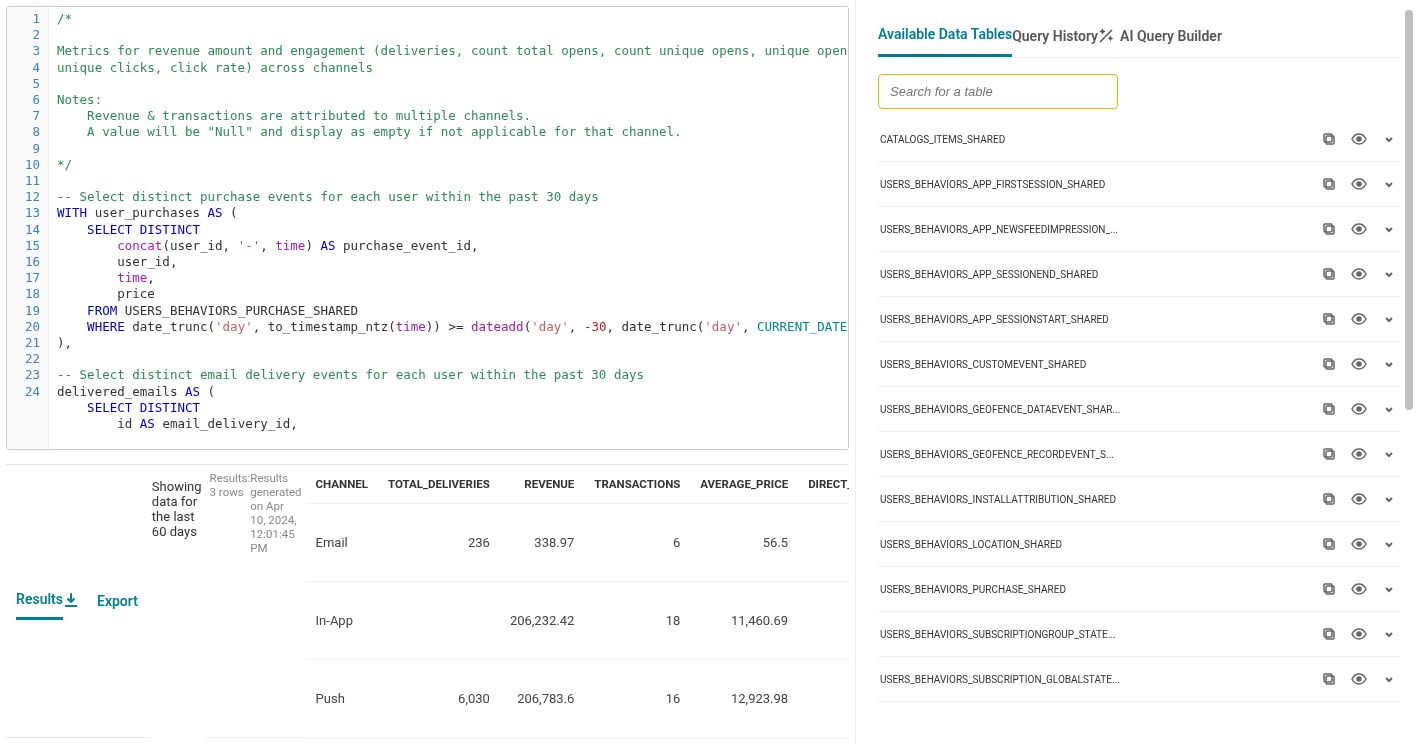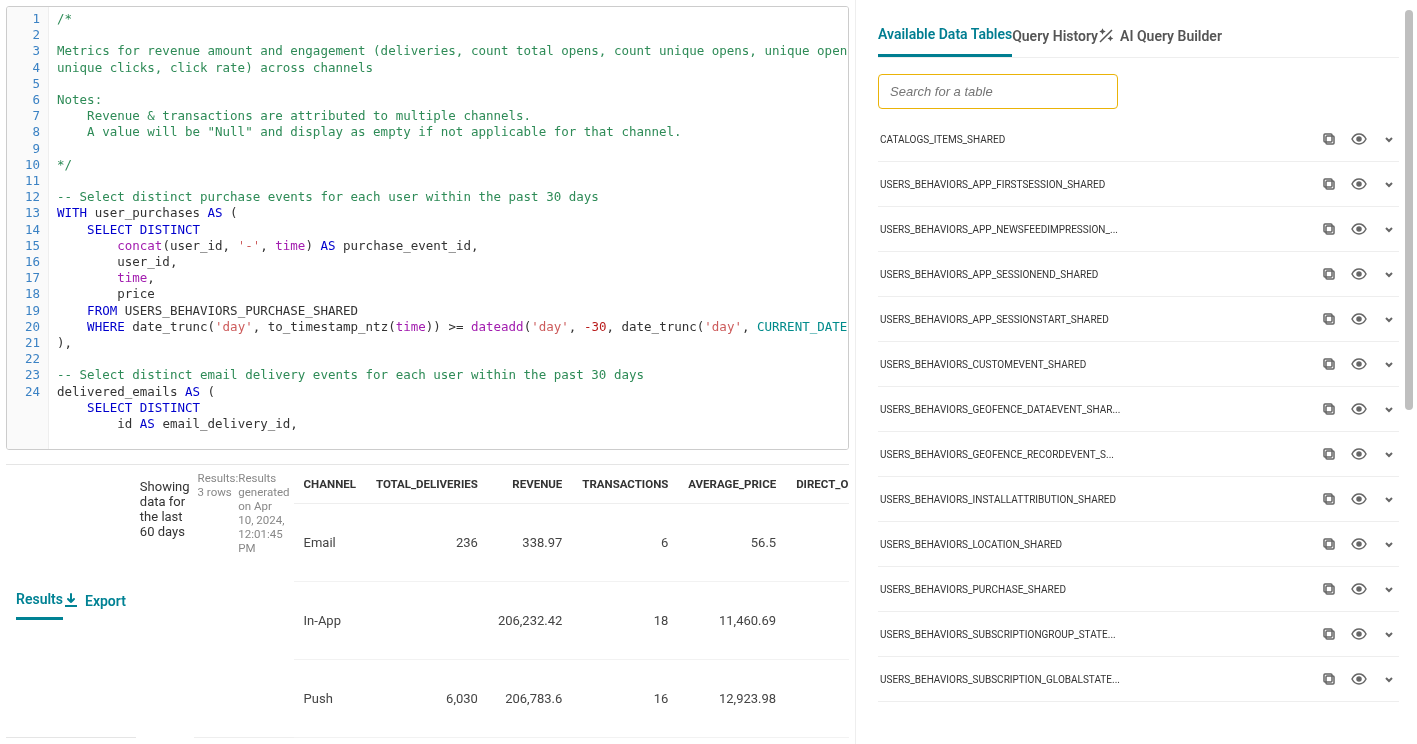--- a/index.html
+++ b/index.html
@@ -74,21 +74,21 @@
   padding-bottom: 10px;
   border-bottom: 3px solid #008294;
 }
 .export-btn {
   color: #008294;
   font-weight: 600;
   font-size: 14px;
   cursor: pointer;
   display: flex;
   align-items: center;
-  gap: 6px;
+  gap: 18px;
   padding-bottom: 8px;
 }
 .showing {
   font-weight: 400;
   padding: 14px 4px 12px 4px;
   font-size: 13px;
 }
 .results-meta {
   display: flex;
   color: #888;

